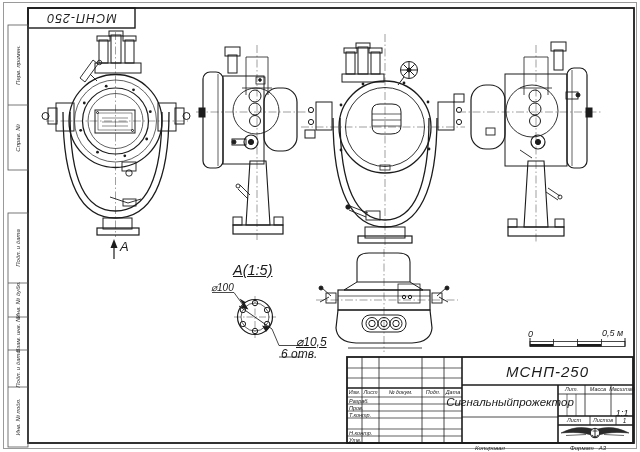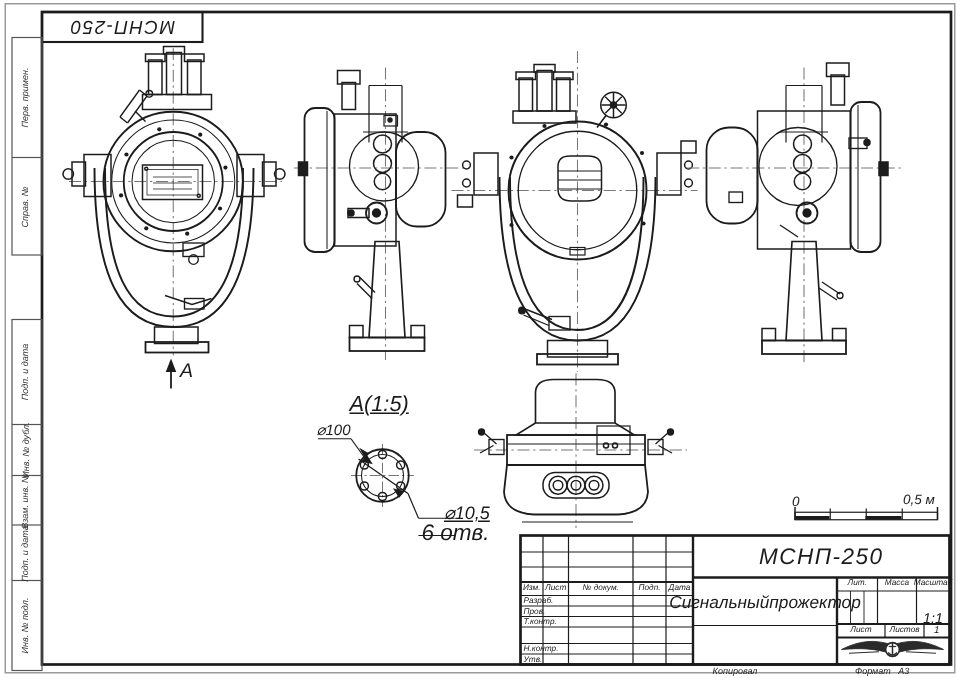--- a/index.html
+++ b/index.html
@@ -407,21 +407,21 @@
       <span>Подп. и дата</span>
     </div>
 <div class="vcell" style="left:8px;top:387px;width:20px;height:60px;">
       <span>Инв. № подл.</span>
     </div>
 
 <div class="t" style="left:120px;top:240px;font-size:13px;">А</div>
 <div class="t" style="left:233px;top:263px;font-size:14.5px;text-decoration:underline;">А(1:5)</div>
 <div class="t" style="left:211px;top:283px;font-size:10px;">⌀100</div>
 <div class="t" style="left:296px;top:336px;font-size:12px;text-decoration:underline;">⌀10,5</div>
-<div class="t" style="left:281px;top:348px;font-size:15px;">6 отв.</div>
+<div class="t" style="left:281px;top:348px;font-size:12px;">6 отв.</div>
 <div class="t" style="left:528px;top:330px;font-size:9px;">0</div>
 <div class="t" style="left:602px;top:329px;font-size:9px;">0,5 м</div>
 
 <div class="t c" style="left:462px;top:359px;width:171px;height:24px;font-size:15px;letter-spacing:1px;">МСНП-250</div>
 <div class="t c" style="left:462px;top:388px;width:96px;height:28px;font-size:11.5px;flex-direction:row;line-height:14px;">
   <span>Сигнальный</span>
   <span>прожектор</span>
 </div>
 <div class="t c" style="left:558px;top:386px;width:27px;height:8px;font-size:5.5px;">Лит.</div>
 <div class="t c" style="left:585px;top:386px;width:26px;height:8px;font-size:5.5px;">Масса</div>

